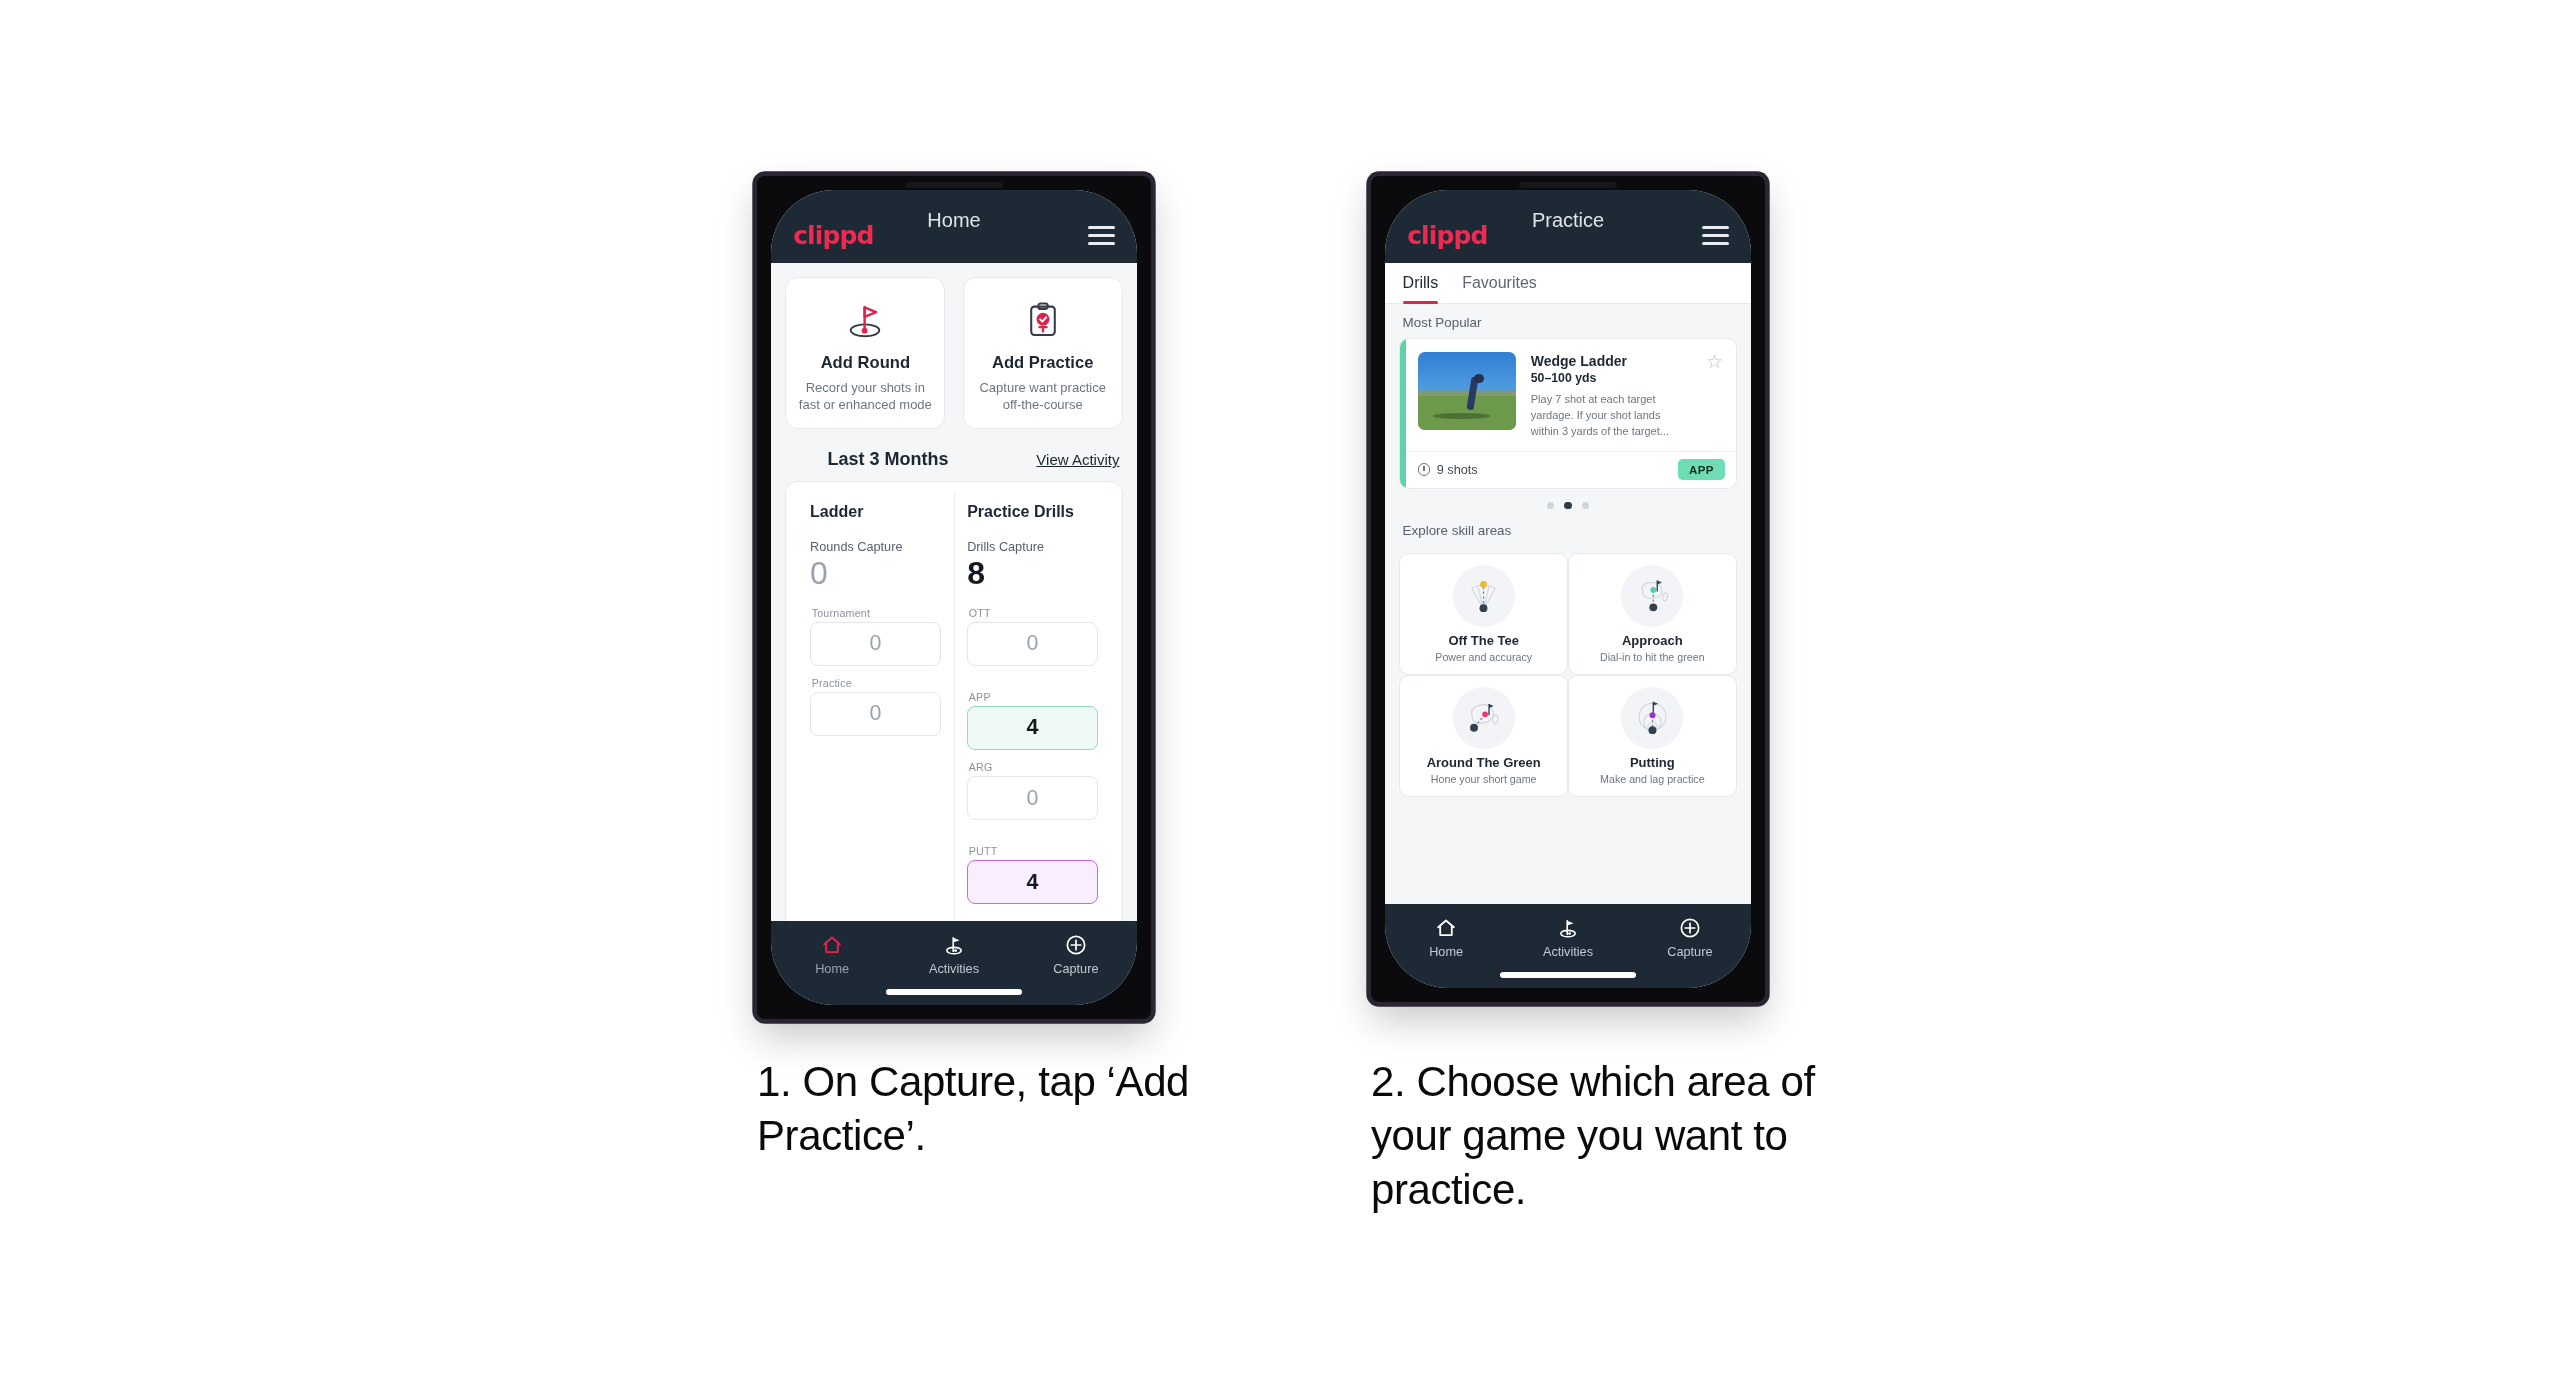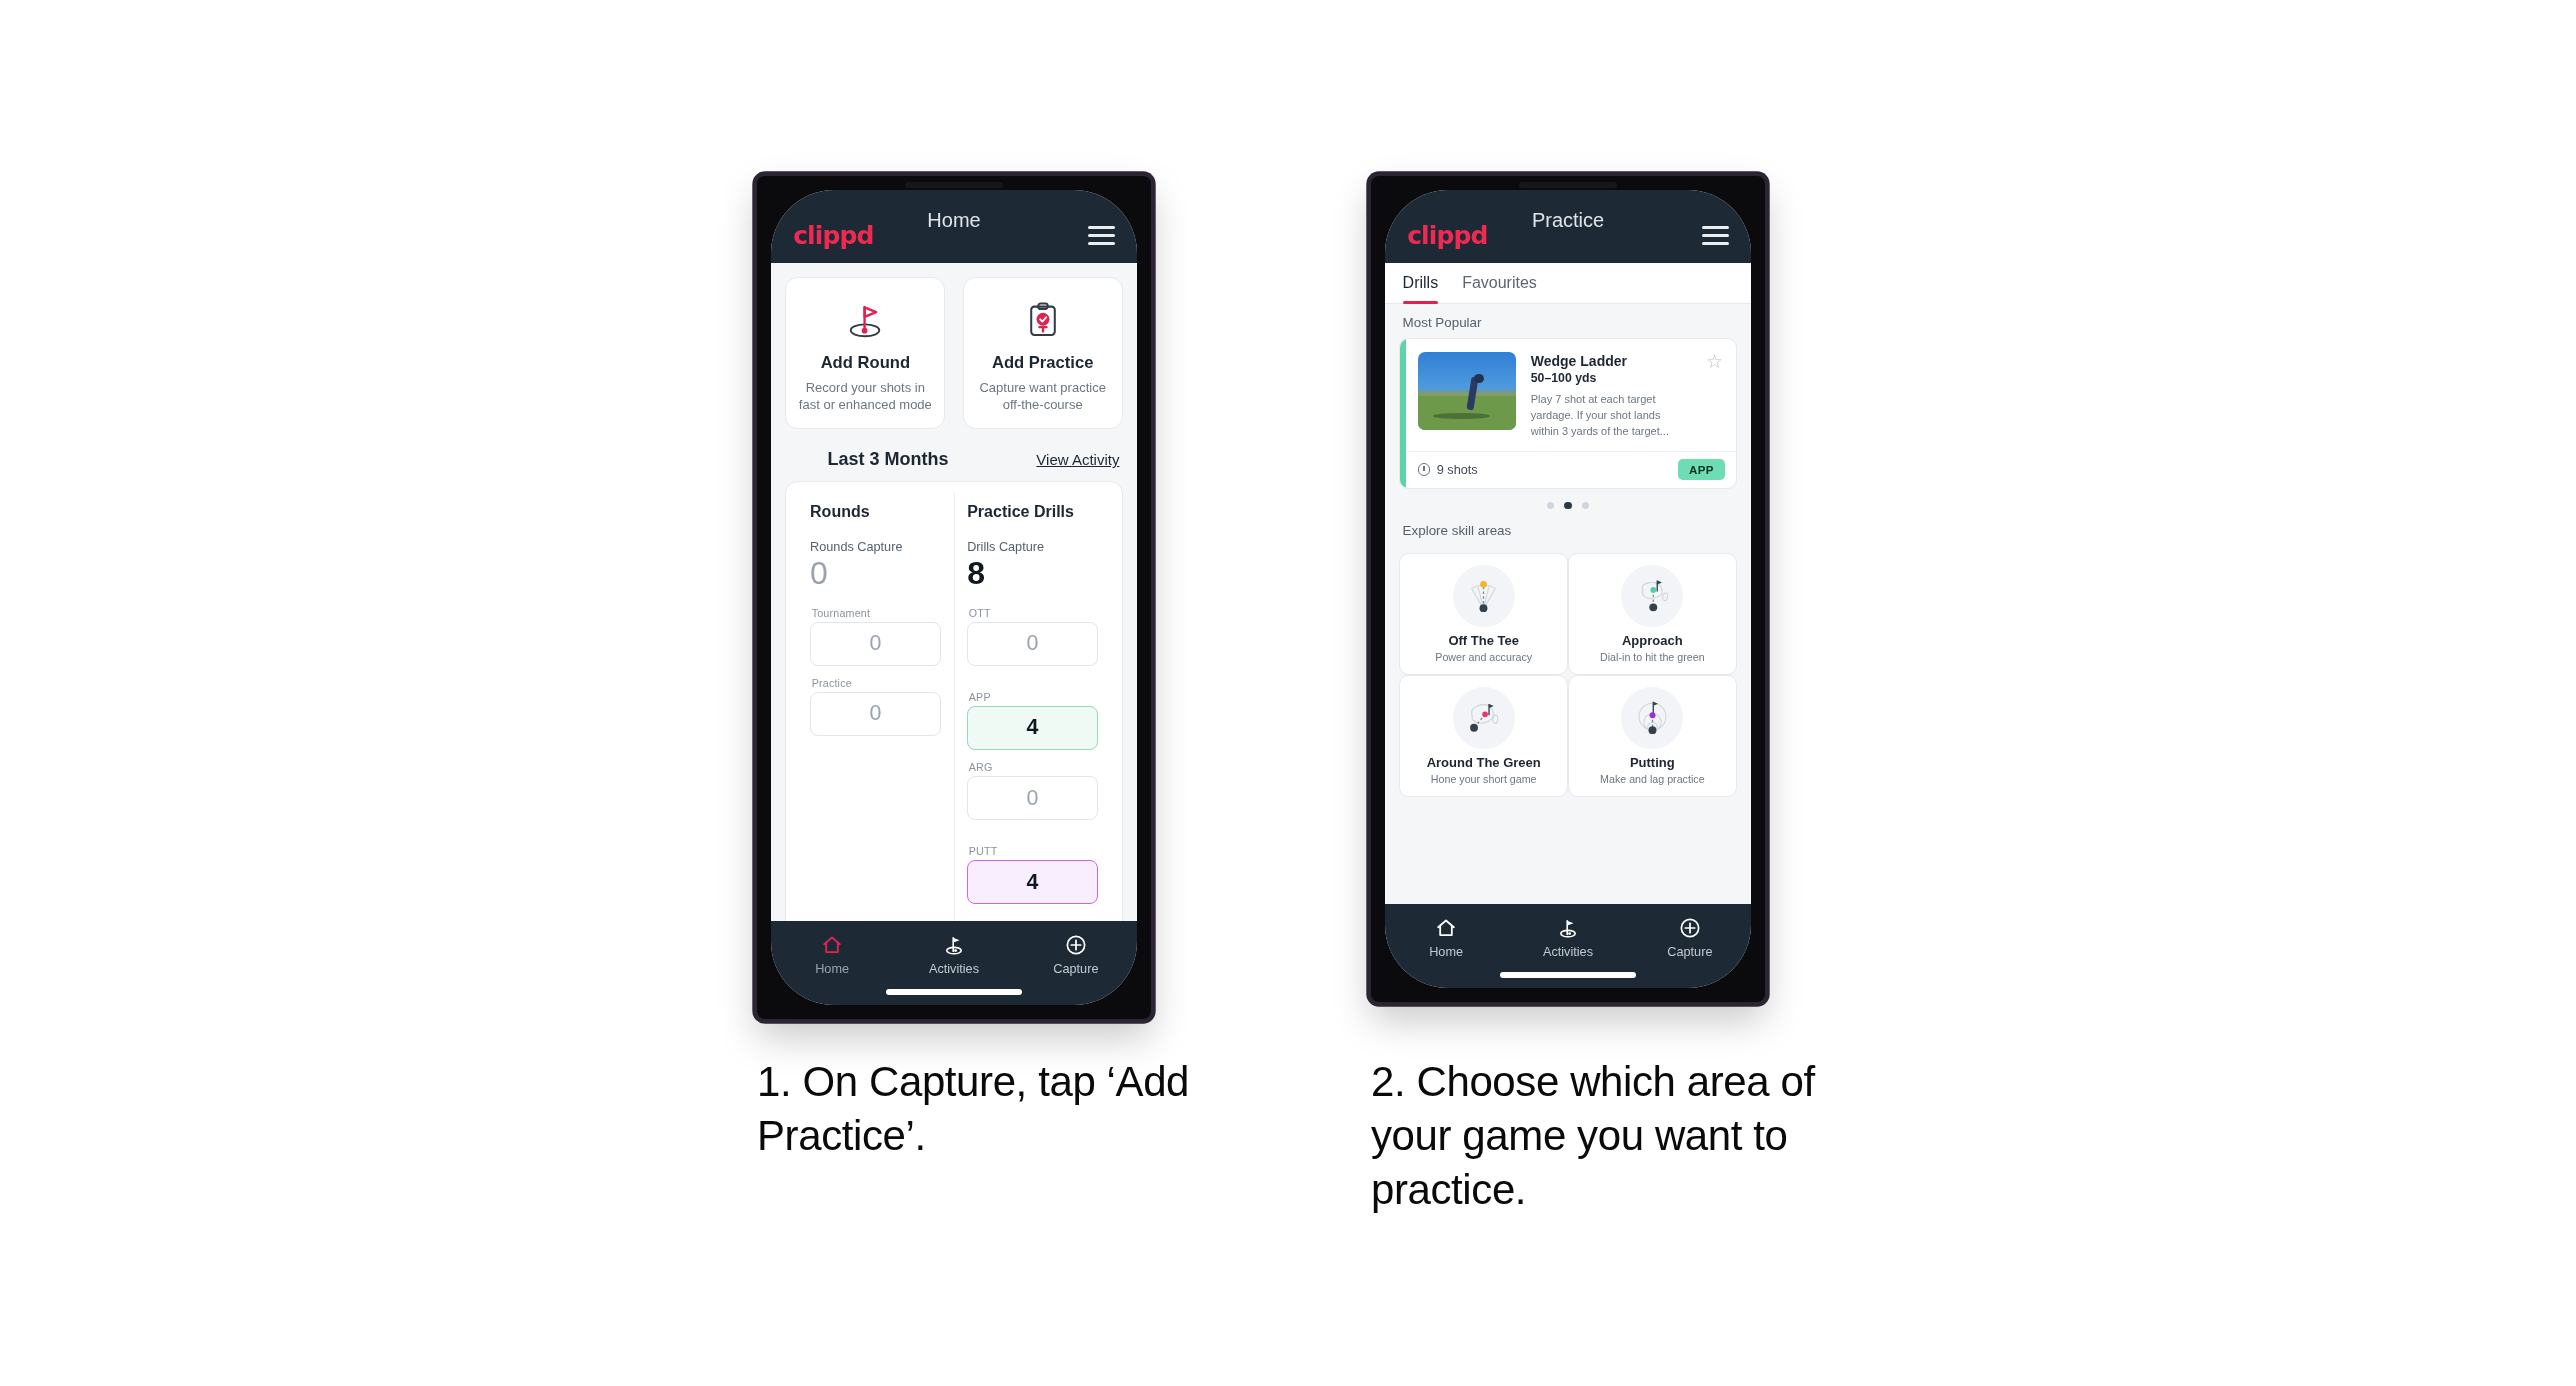--- a/index.html
+++ b/index.html
@@ -178,21 +178,21 @@
           </div>
         </div>
 
         <div class="sechead">
           <h2>Last 3 Months</h2>
           <a href="#">View Activity</a>
         </div>
 
         <div class="stats">
           <div class="col">
-            <h4>Rounds</h4>
+            <h4>Ladder</h4>
             <div class="caplabel">Rounds Capture</div>
             <div class="capnum zero">0</div>
             <div class="grp">
               <div class="minilab">Tournament</div>
               <div class="box">0</div>
             </div>
             <div class="grp">
               <div class="minilab">Practice</div>
               <div class="box">0</div>
             </div>

